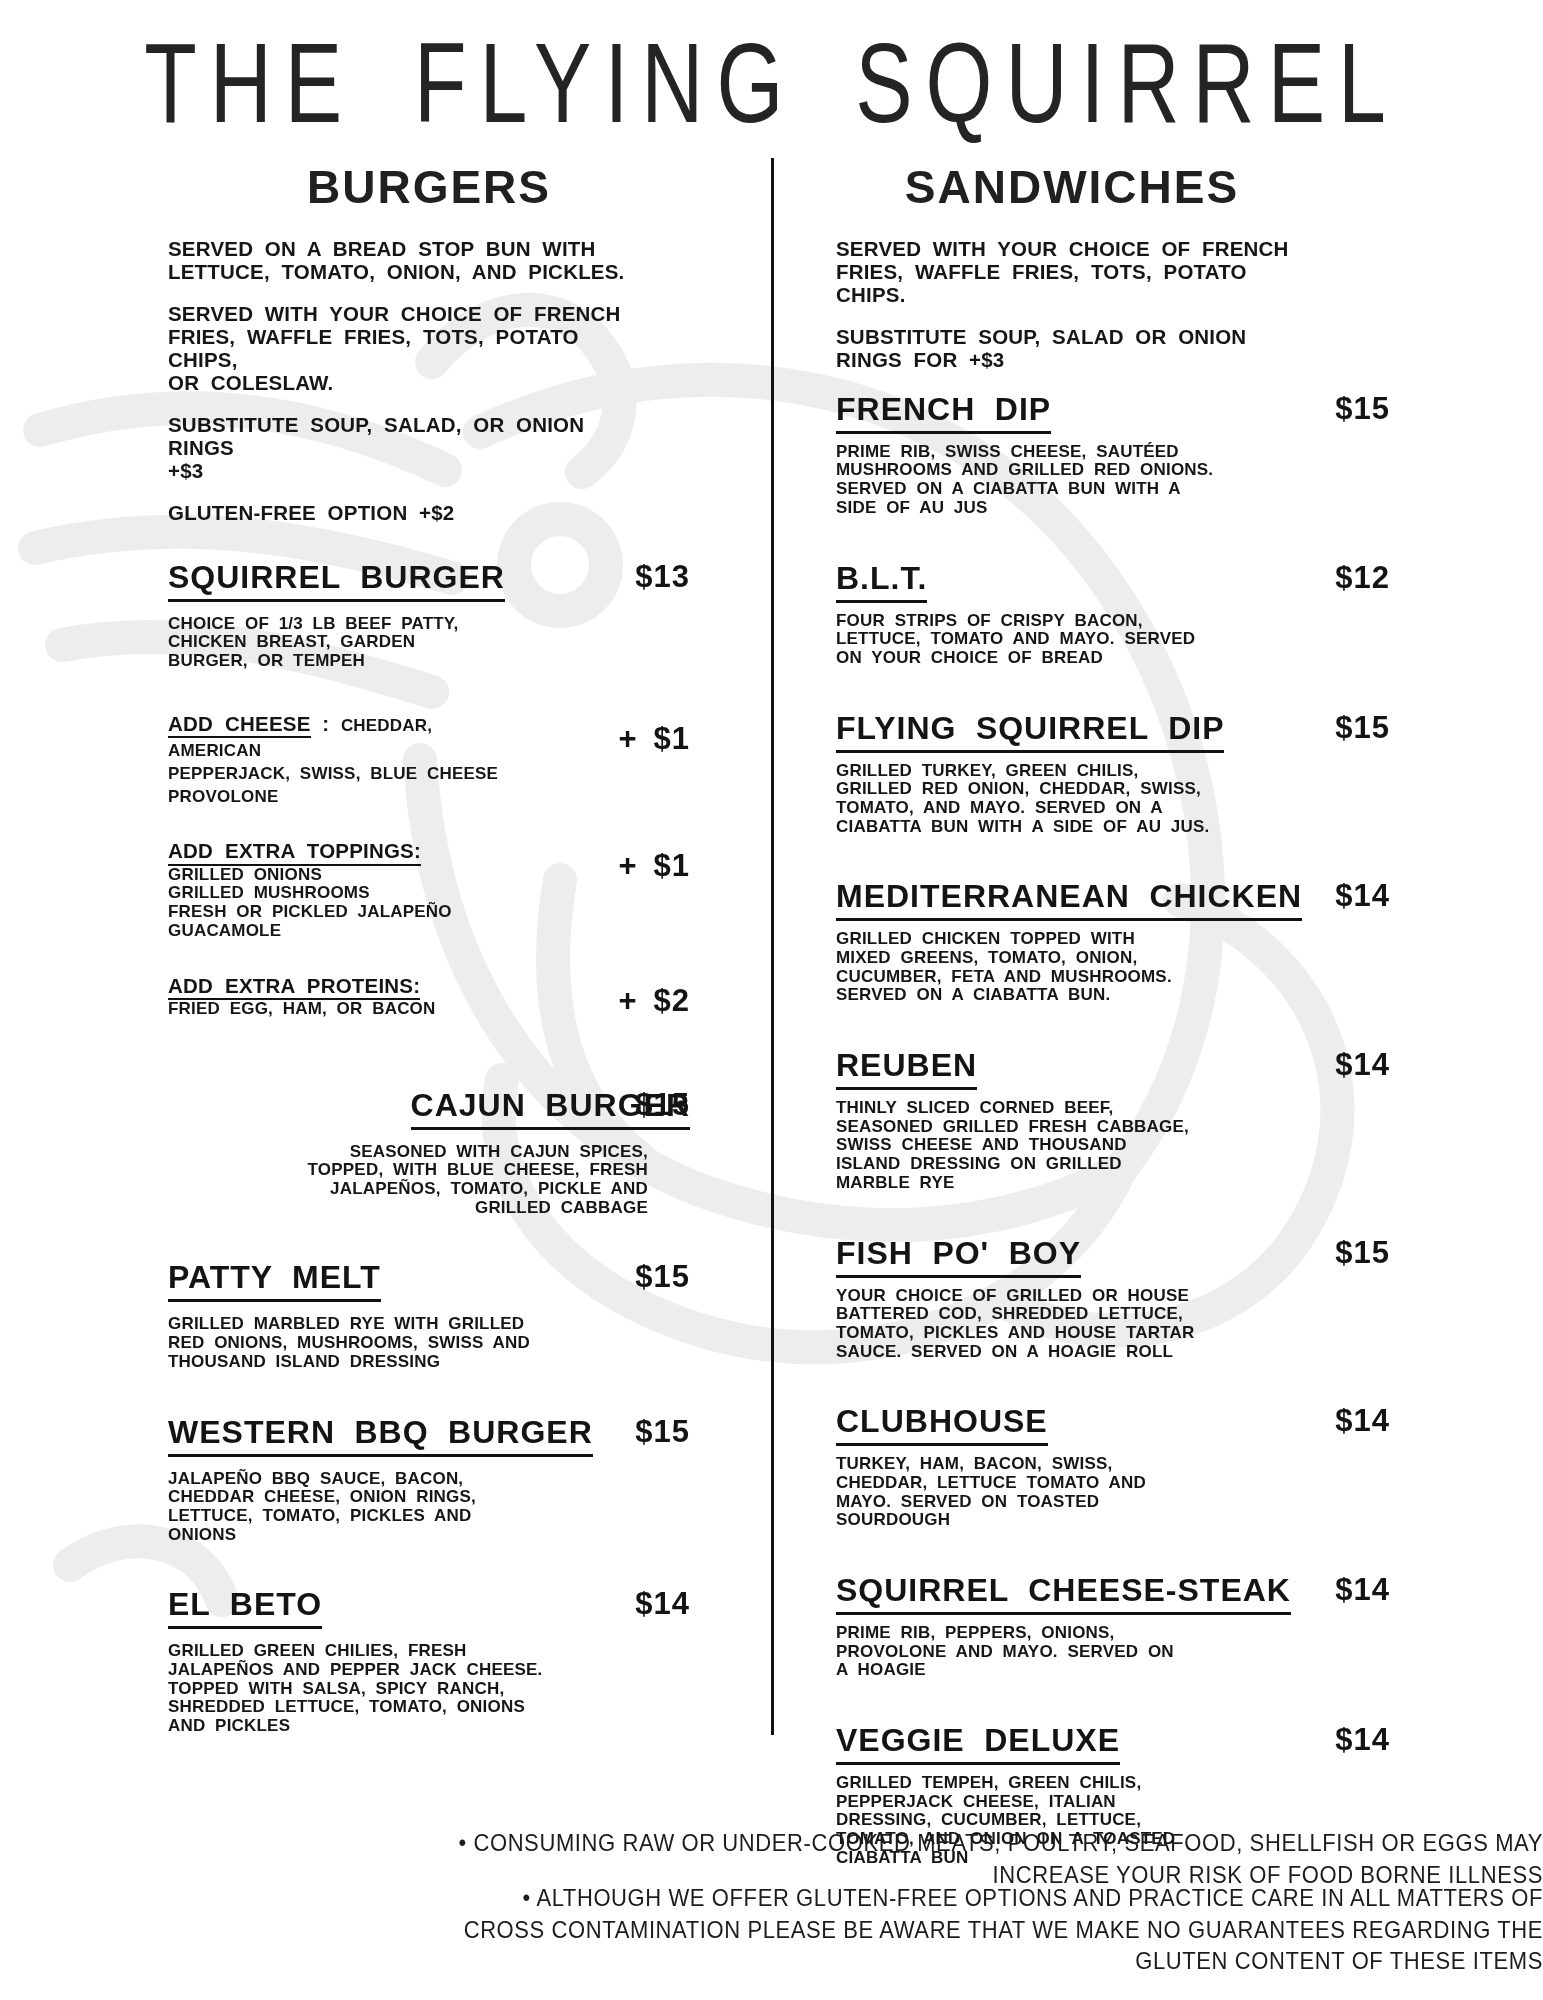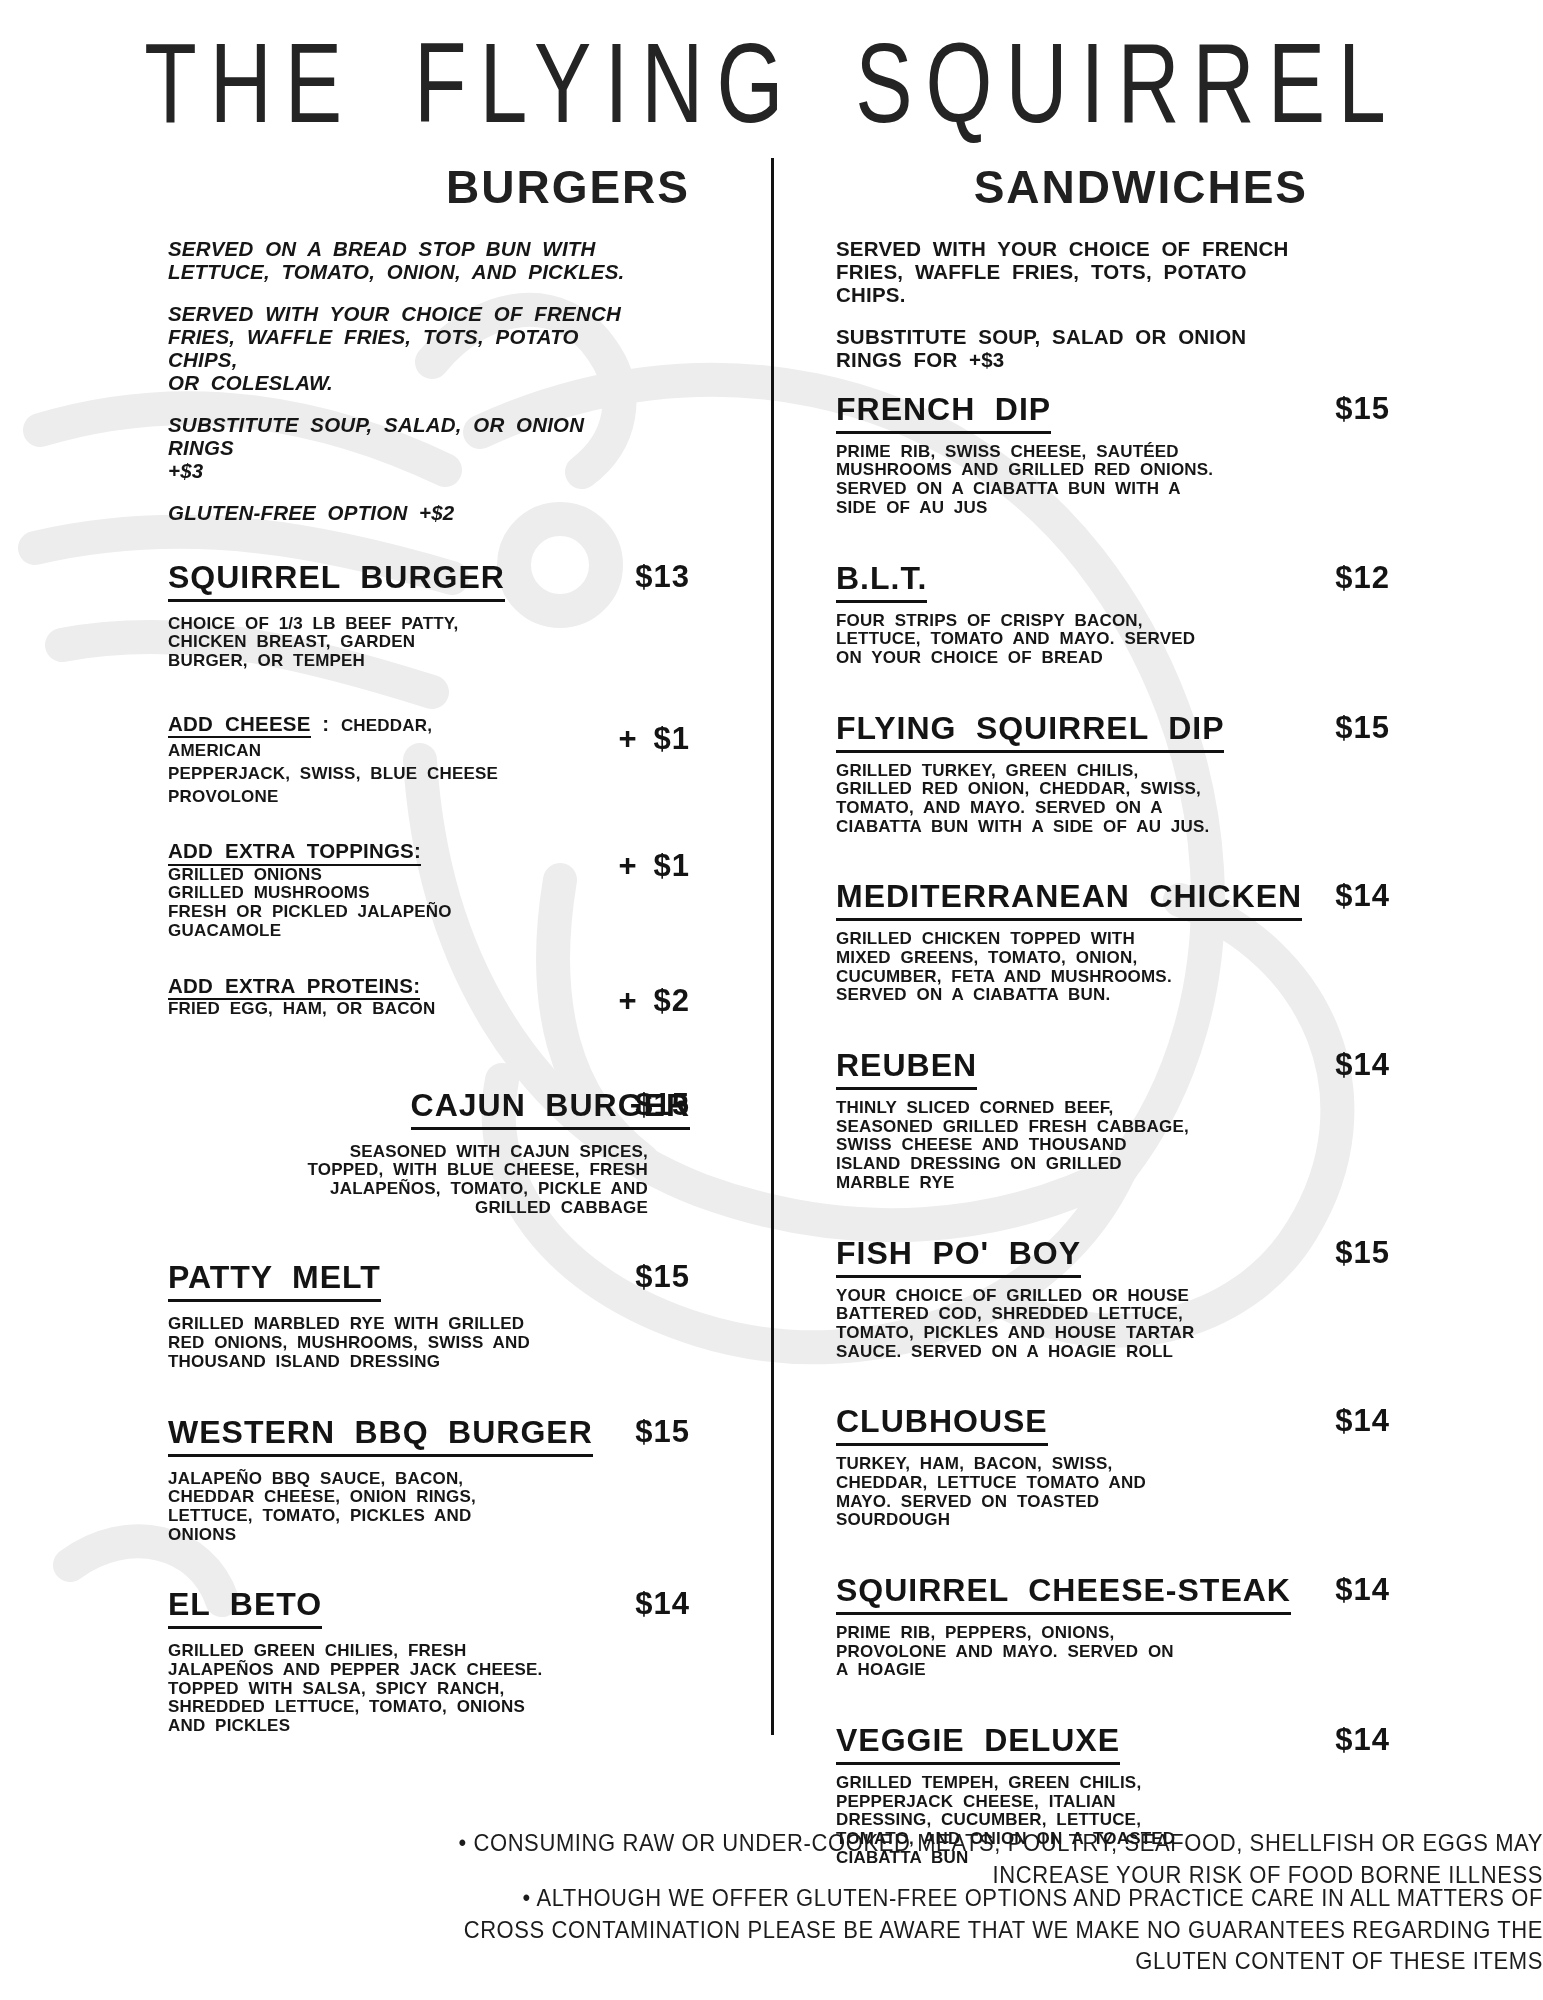--- a/index.html
+++ b/index.html
@@ -22,29 +22,29 @@
   
   .divider{position:absolute;left:771px;top:158px;width:3px;height:1577px;background:#111;}
 
   
   .col{position:absolute;top:160px;}
   .col-left{left:168px;width:522px;}
   .col-right{left:836px;width:554px;}
 
   .section-head{
     font-size:46px;font-weight:700;letter-spacing:2px;color:#202020;
-    text-align:right;margin:0 0 24px 0;
+    text-align:center;margin:0 0 24px 0;
   }
   .col-right .section-head{width:472px;}
 
   .note{
     white-space:pre-line;font-size:20.5px;line-height:1.12;font-weight:700;
     letter-spacing:.2px;word-spacing:.28em;margin:0 0 19px 0;
   }
-  .col-left .note{width:470px;font-style:italic;}
+  .col-left .note{width:470px;}
   .col-right .note{width:480px;}
 
   .items{margin-top:34px;}
   .col-right .items{margin-top:6px;}
 
   .item{position:relative;margin:8px 0 42px 0;}
   .item-name{
     display:inline-block;font-size:32px;font-weight:700;letter-spacing:1px;
     word-spacing:.3em;border-bottom:3.5px solid #111;padding-bottom:3px;color:#141414;
   }

